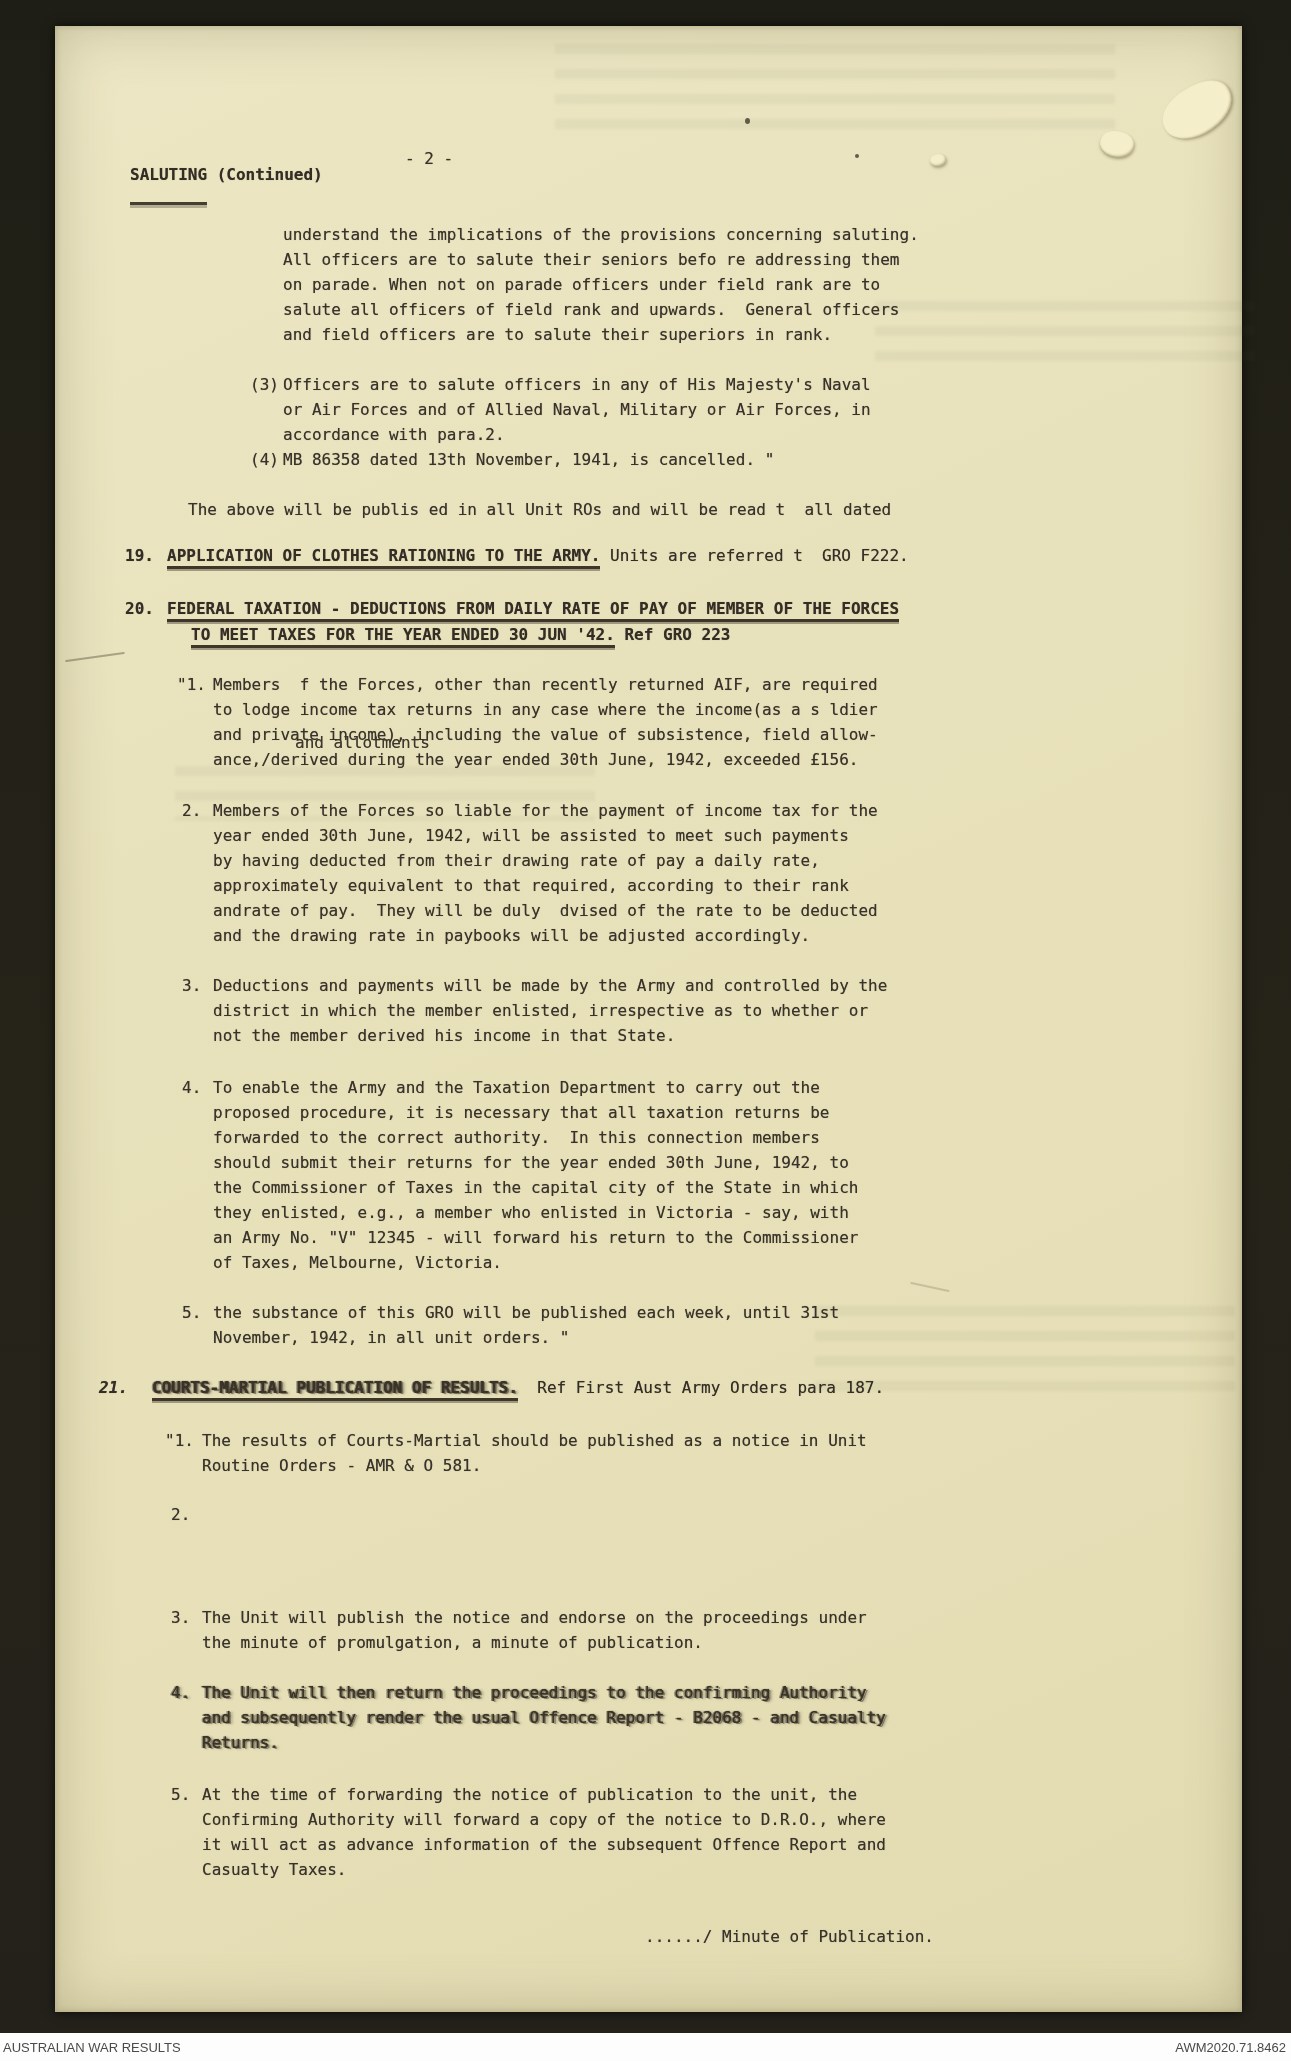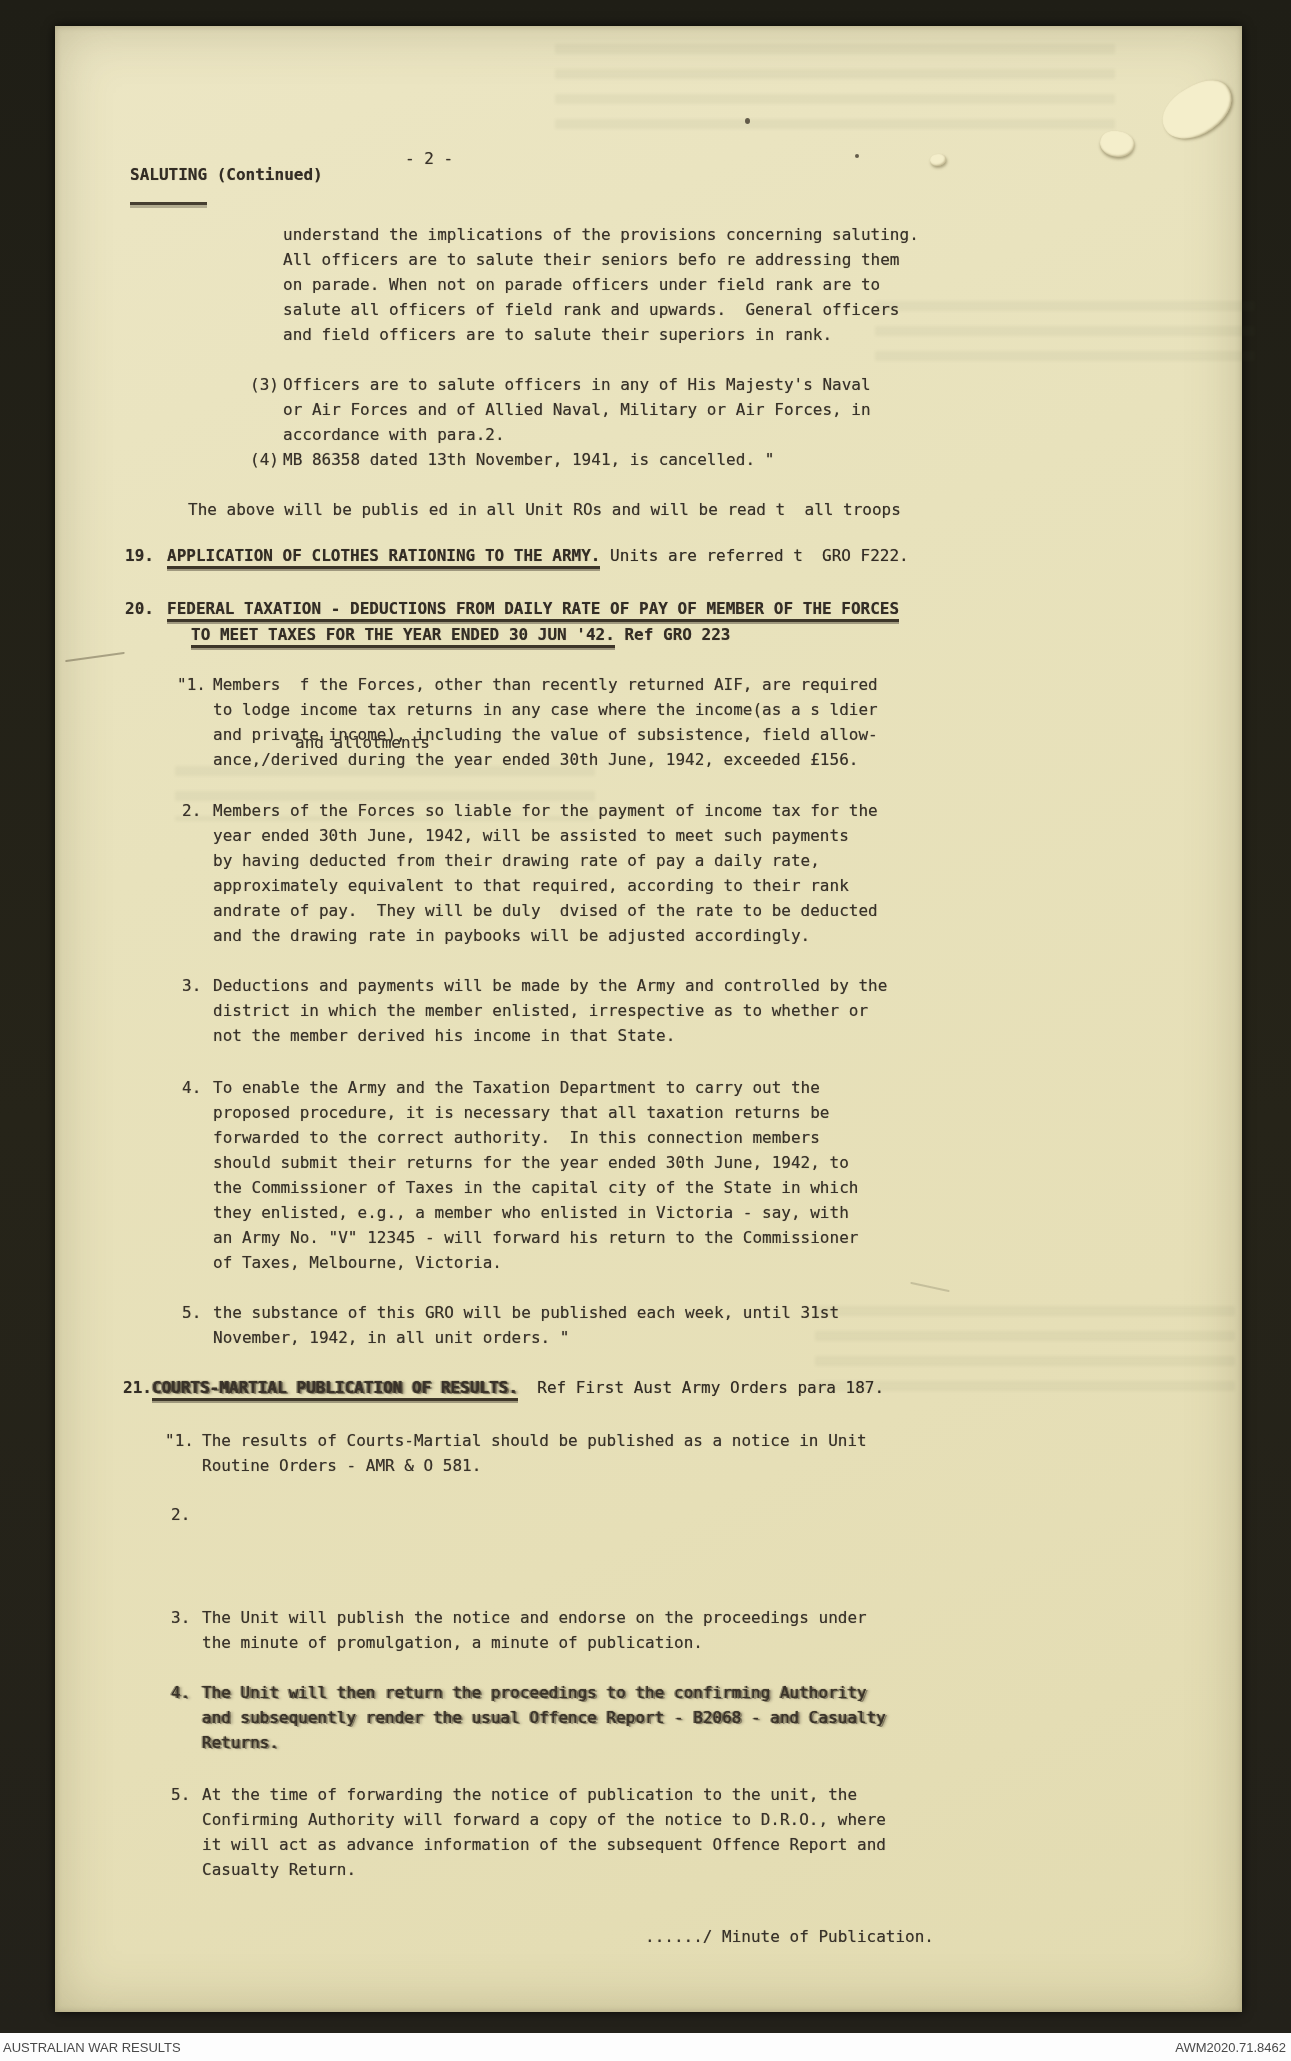--- a/index.html
+++ b/index.html
@@ -66,21 +66,21 @@
 and field officers are to salute their superiors in rank.</div>
 
       <div class="tw" style="left:195px;top:346px;">(3)</div>
       <div class="tw" style="left:228px;top:346px;">Officers are to salute officers in any of His Majesty's Naval
 or Air Forces and of Allied Naval, Military or Air Forces, in
 accordance with para.2.</div>
 
       <div class="tw" style="left:195px;top:421px;">(4)</div>
       <div class="tw" style="left:228px;top:421px;">MB 86358 dated 13th November, 1941, is cancelled. "</div>
 
-      <div class="tw" style="left:133px;top:471px;">The above will be publis ed in all Unit ROs and will be read t  all troops</div>
+      <div class="tw" style="left:133px;top:471px;">The above will be publis ed in all Unit ROs and will be read t  all dated</div>
 
       <div class="tw tw-h" style="left:70px;top:517px;">19.</div>
       <div class="tw tw-h" style="left:112px;top:517px;"><span class="u2">APPLICATION OF CLOTHES RATIONING TO THE ARMY.</span><span style="font-weight:normal"> Units are referred t  GRO F222.</span></div>
 
       <div class="tw tw-h" style="left:70px;top:570px;">20.</div>
       <div class="tw tw-h" style="left:112px;top:570px;"><span class="u2">FEDERAL TAXATION - DEDUCTIONS FROM DAILY RATE OF PAY OF MEMBER OF THE FORCES</span></div>
       <div class="tw tw-h" style="left:120px;top:596px;margin-left:16px;"><span class="u2">TO MEET TAXES FOR THE YEAR ENDED 30 JUN '42.</span><span> Ref GRO 223</span></div>
 
       <div class="tw" style="left:122px;top:646px;">"1.</div>
       <div class="tw" style="left:158px;top:646px;">Members  f the Forces, other than recently returned AIF, are required
@@ -109,21 +109,21 @@
 should submit their returns for the year ended 30th June, 1942, to
 the Commissioner of Taxes in the capital city of the State in which
 they enlisted, e.g., a member who enlisted in Victoria - say, with
 an Army No. "V" 12345 - will forward his return to the Commissioner
 of Taxes, Melbourne, Victoria.</div>
 
       <div class="tw" style="left:127px;top:1274px;">5.</div>
       <div class="tw" style="left:158px;top:1274px;">the substance of this GRO will be published each week, until 31st
 November, 1942, in all unit orders. "</div>
 
-      <div class="tw tw-h" style="left:68px;top:1349px;">21.</div>
+      <div class="tw tw-h" style="left:44px;top:1349px;font-style:italic;">21.</div>
       <div class="tw tw-h" style="left:97px;top:1349px;"><span class="u2 smudged">COURTS-MARTIAL PUBLICATION OF RESULTS.</span><span style="font-weight:normal">  Ref First Aust Army Orders para 187.</span></div>
 
       <div class="tw" style="left:110px;top:1402px;">"1.</div>
       <div class="tw" style="left:147px;top:1402px;">The results of Courts-Martial should be published as a notice in Unit
 Routine Orders - AMR &amp; O 581.</div>
 
       <div class="tw" style="left:116px;top:1476px;">2.</div>
 
       <div class="tw" style="left:116px;top:1579px;">3.</div>
       <div class="tw" style="left:147px;top:1579px;">The Unit will publish the notice and endorse on the proceedings under
@@ -131,21 +131,21 @@
 
       <div class="tw smudged" style="left:116px;top:1654px;">4.</div>
       <div class="tw smudged" style="left:147px;top:1654px;">The Unit will then return the proceedings to the confirming Authority
 and subsequently render the usual Offence Report - B2068 - and Casualty
 Returns.</div>
 
       <div class="tw" style="left:116px;top:1756px;">5.</div>
       <div class="tw" style="left:147px;top:1756px;">At the time of forwarding the notice of publication to the unit, the
 Confirming Authority will forward a copy of the notice to D.R.O., where
 it will act as advance information of the subsequent Offence Report and
-Casualty Return.</div>
+Casualty Taxes.</div>
 
       <div class="tw" style="left:590px;top:1898px;">....../ Minute of Publication.</div>
 
     </div>
   </div>
 
   <div class="footer-strip">
     <span class="fl">AUSTRALIAN WAR RESULTS</span>
     <span class="fr">AWM2020.71.8462</span>
   </div>

